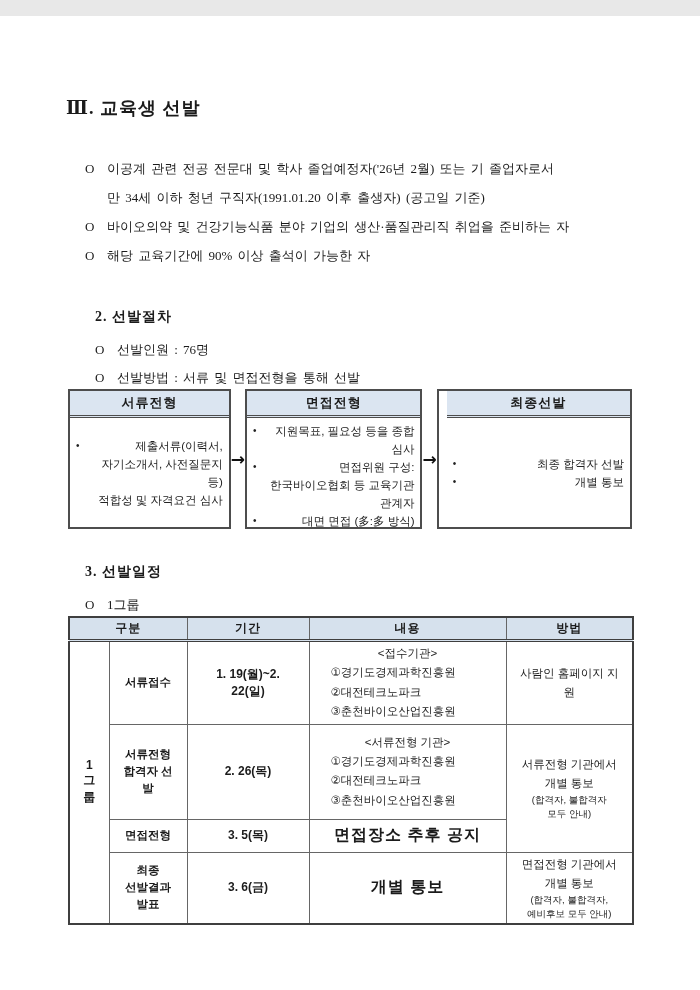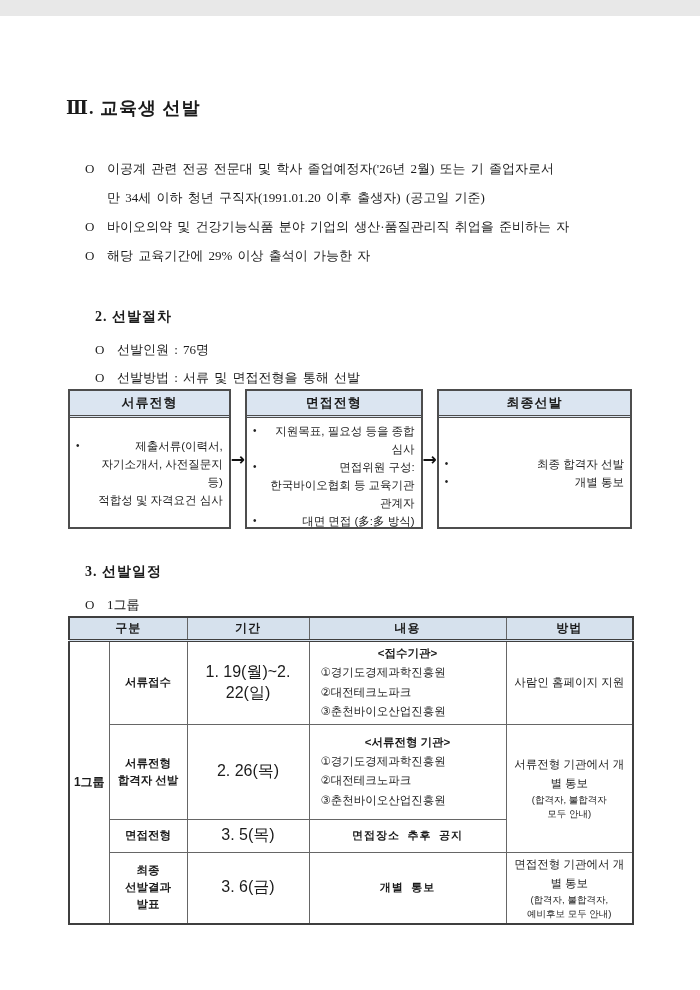--- a/index.html
+++ b/index.html
@@ -50,21 +50,21 @@
     display: flex; align-items: stretch;
     font-family: "Liberation Sans", "DejaVu Sans", sans-serif;
   }
   .flow-box {
     border: 2px solid #4d4d4d;
     background: #ffffff;
     display: flex; flex-direction: column;
   }
   .flow-box.b1 { width: 166px; }
   .flow-box.b2 { width: 181px; }
-  .flow-box.b3 { width: 199px; }
+  .flow-box.b3 { width: 199px; padding-left: 8px; }
   .flow-box .box-header {
     height: 27px; flex: 0 0 27px;
     background: #dbe5f1;
     border-bottom: 3px double #4d4d4d;
     font-size: 13px; font-weight: bold;
     display: flex; align-items: center; justify-content: center;
     letter-spacing: 1px;
   }
   .flow-box .box-body {
     flex: 1; padding: 4px 6px;
@@ -90,43 +90,43 @@
   }
   table.schedule col.c-group { width: 40px; }
   table.schedule col.c-cat   { width: 78px; }
   table.schedule col.c-per   { width: 122px; }
   table.schedule col.c-cont  { width: 197px; }
   table.schedule col.c-meth  { width: 127px; }
 
   table.schedule th, table.schedule td {
     border: 1px solid #666;
     vertical-align: middle;
-    padding: 2px 3px;
+    padding: 2px 13px;
     text-align: center;
   }
   table.schedule { border: 2px solid #3f3f3f; }
   table.schedule thead th {
     background: #d6e1ed;
     height: 23px;
     font-size: 12px; font-weight: bold;
     border-bottom: 3px double #3f3f3f;
     letter-spacing: 1px;
   }
   table.schedule tr.r1 { height: 79px; }
   table.schedule tr.r2 { height: 95px; }
   table.schedule tr.r3 { height: 33px; }
   table.schedule tr.r4 { height: 59px; }
 
   td.group-cell { font-weight: bold; font-size: 12px; }
   td.cat-cell   { font-weight: bold; line-height: 17px; }
-  td.per-cell   { font-weight: normal; font-size: 16px; }
+  td.per-cell   { font-weight: bold; font-size: 12px; }
   td.cont-cell  { padding: 2px 4px; }
-  .cont-title   { font-weight: bold; text-align: center; line-height: 19px; }
+  .cont-title   { font-weight: normal; text-align: center; line-height: 19px; }
   .cont-item    { text-align: left; padding-left: 8px; line-height: 19.5px; }
-  td.cont-center { font-weight: bold; font-size: 11px; letter-spacing: 1px; font-family: Liberation Mono, monospace; }
+  td.cont-center { font-weight: bold; font-size: 16px; letter-spacing: 1px; }
   td.meth-cell  { line-height: 19px; font-size: 11.5px; }
   .meth-note    { font-size: 9.5px; line-height: 14px; color: #222; }
 </style>
 </head>
 <body>
 
 <div class="page">
 
   <div class="doc-title">Ⅲ. 교육생 선발</div>
 
@@ -136,21 +136,21 @@
         <span class="marker">O</span>
         <span class="btext pl">이공계 관련 전공 전문대 및 학사 졸업예정자('26년 2월) 또는 기 졸업자로서
 만 34세 이하 청년 구직자(1991.01.20 이후 출생자) (공고일 기준)</span>
       </div>
       <div class="bullet-row">
         <span class="marker">O</span>
         <span class="btext">바이오의약 및 건강기능식품 분야 기업의 생산·품질관리직 취업을 준비하는 자</span>
       </div>
       <div class="bullet-row">
         <span class="marker">O</span>
-        <span class="btext">해당 교육기간에 29% 이상 출석이 가능한 자</span>
+        <span class="btext">해당 교육기간에 90% 이상 출석이 가능한 자</span>
       </div>
     </div>
   </div>
 
   <div class="sec2">
     <div class="sec-heading">2. 선발절차</div>
     <div class="sub-bullets">
       <div class="bullet-row">
         <span class="marker">O</span>
         <span class="btext">선발인원 : 76명</span>

